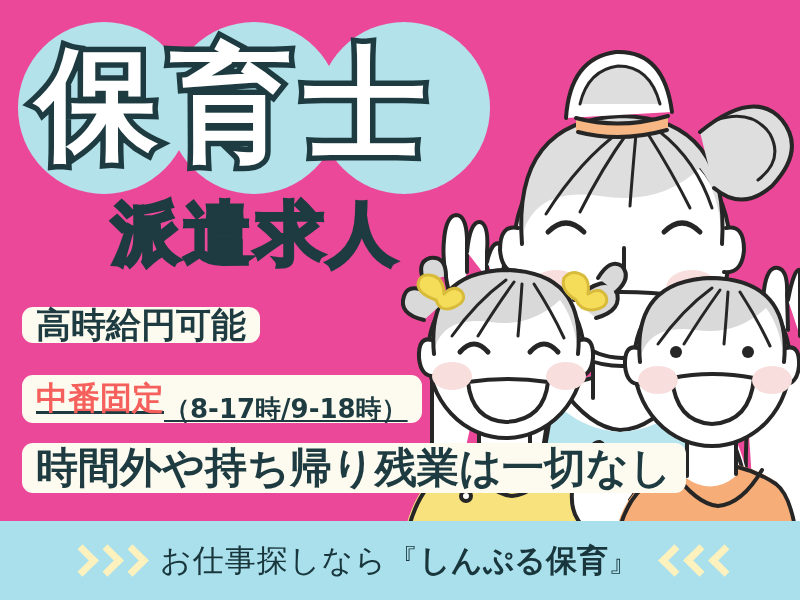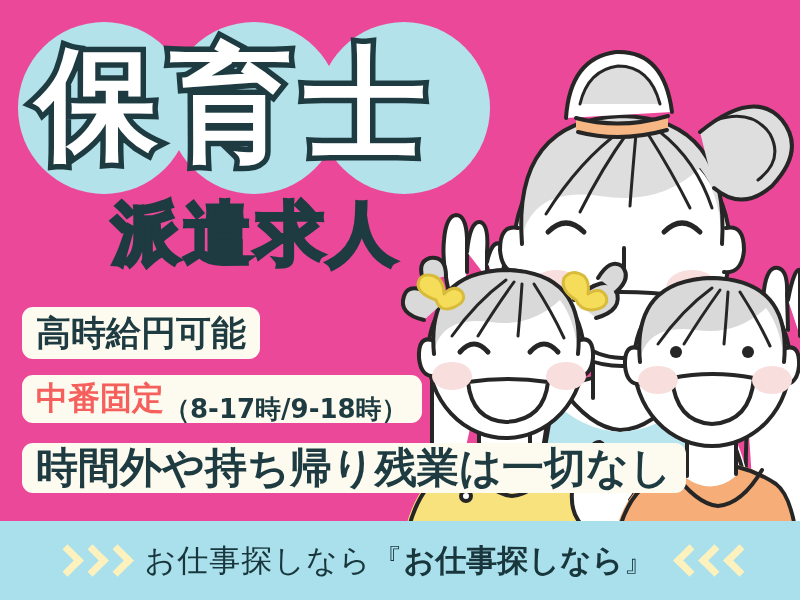--- a/index.html
+++ b/index.html
@@ -75,22 +75,22 @@
     border-radius: 11px;
     display: flex;
     align-items: center;
     padding: 0 14px;
     box-sizing: border-box;
     white-space: nowrap;
     z-index: 6;
     font-weight: 700;
     color: #1d3b40;
   }
-  #badge-1 { left: 22px; top: 307px; height: 52px; font-size: 35px; letter-spacing: 0px; }
-  #badge-2 { left: 22px; top: 375px; height: 48px; font-size: 32px; letter-spacing: 0px; }
+  #badge-1 { left: 22px; top: 307px; height: 36px; font-size: 35px; letter-spacing: 0px; }
+  #badge-2 { left: 22px; top: 375px; height: 48px; font-size: 32px; letter-spacing: 0px; text-decoration: underline; }
   #badge-3 { left: 22px; top: 443px; height: 50px; font-size: 42px; letter-spacing: 0px; }
   .accent-red { color: #f5605c; }
   .sz-small { font-size: 26px; margin-top: 20px; }
 
   
   #bottom-bar {
     position: absolute;
     left: 0;
     top: 521px;
     width: 800px;
@@ -336,21 +336,21 @@
   </div>
 
   <div id="bottom-bar">
     <span class="chev-group">
       <span class="chev"></span>
       <span class="chev"></span>
       <span class="chev"></span>
     </span>
 
     <span id="bottom-text">
-      <span>お仕事探しなら『</span><span class="brand">お仕事探しなら</span><span>』</span>
+      <span>お仕事探しなら『</span><span class="brand">しんぷる保育</span><span>』</span>
     </span>
 
     <span class="chev-group">
       <span class="chev left"></span>
       <span class="chev left"></span>
       <span class="chev left"></span>
     </span>
   </div>
 
 </div>

